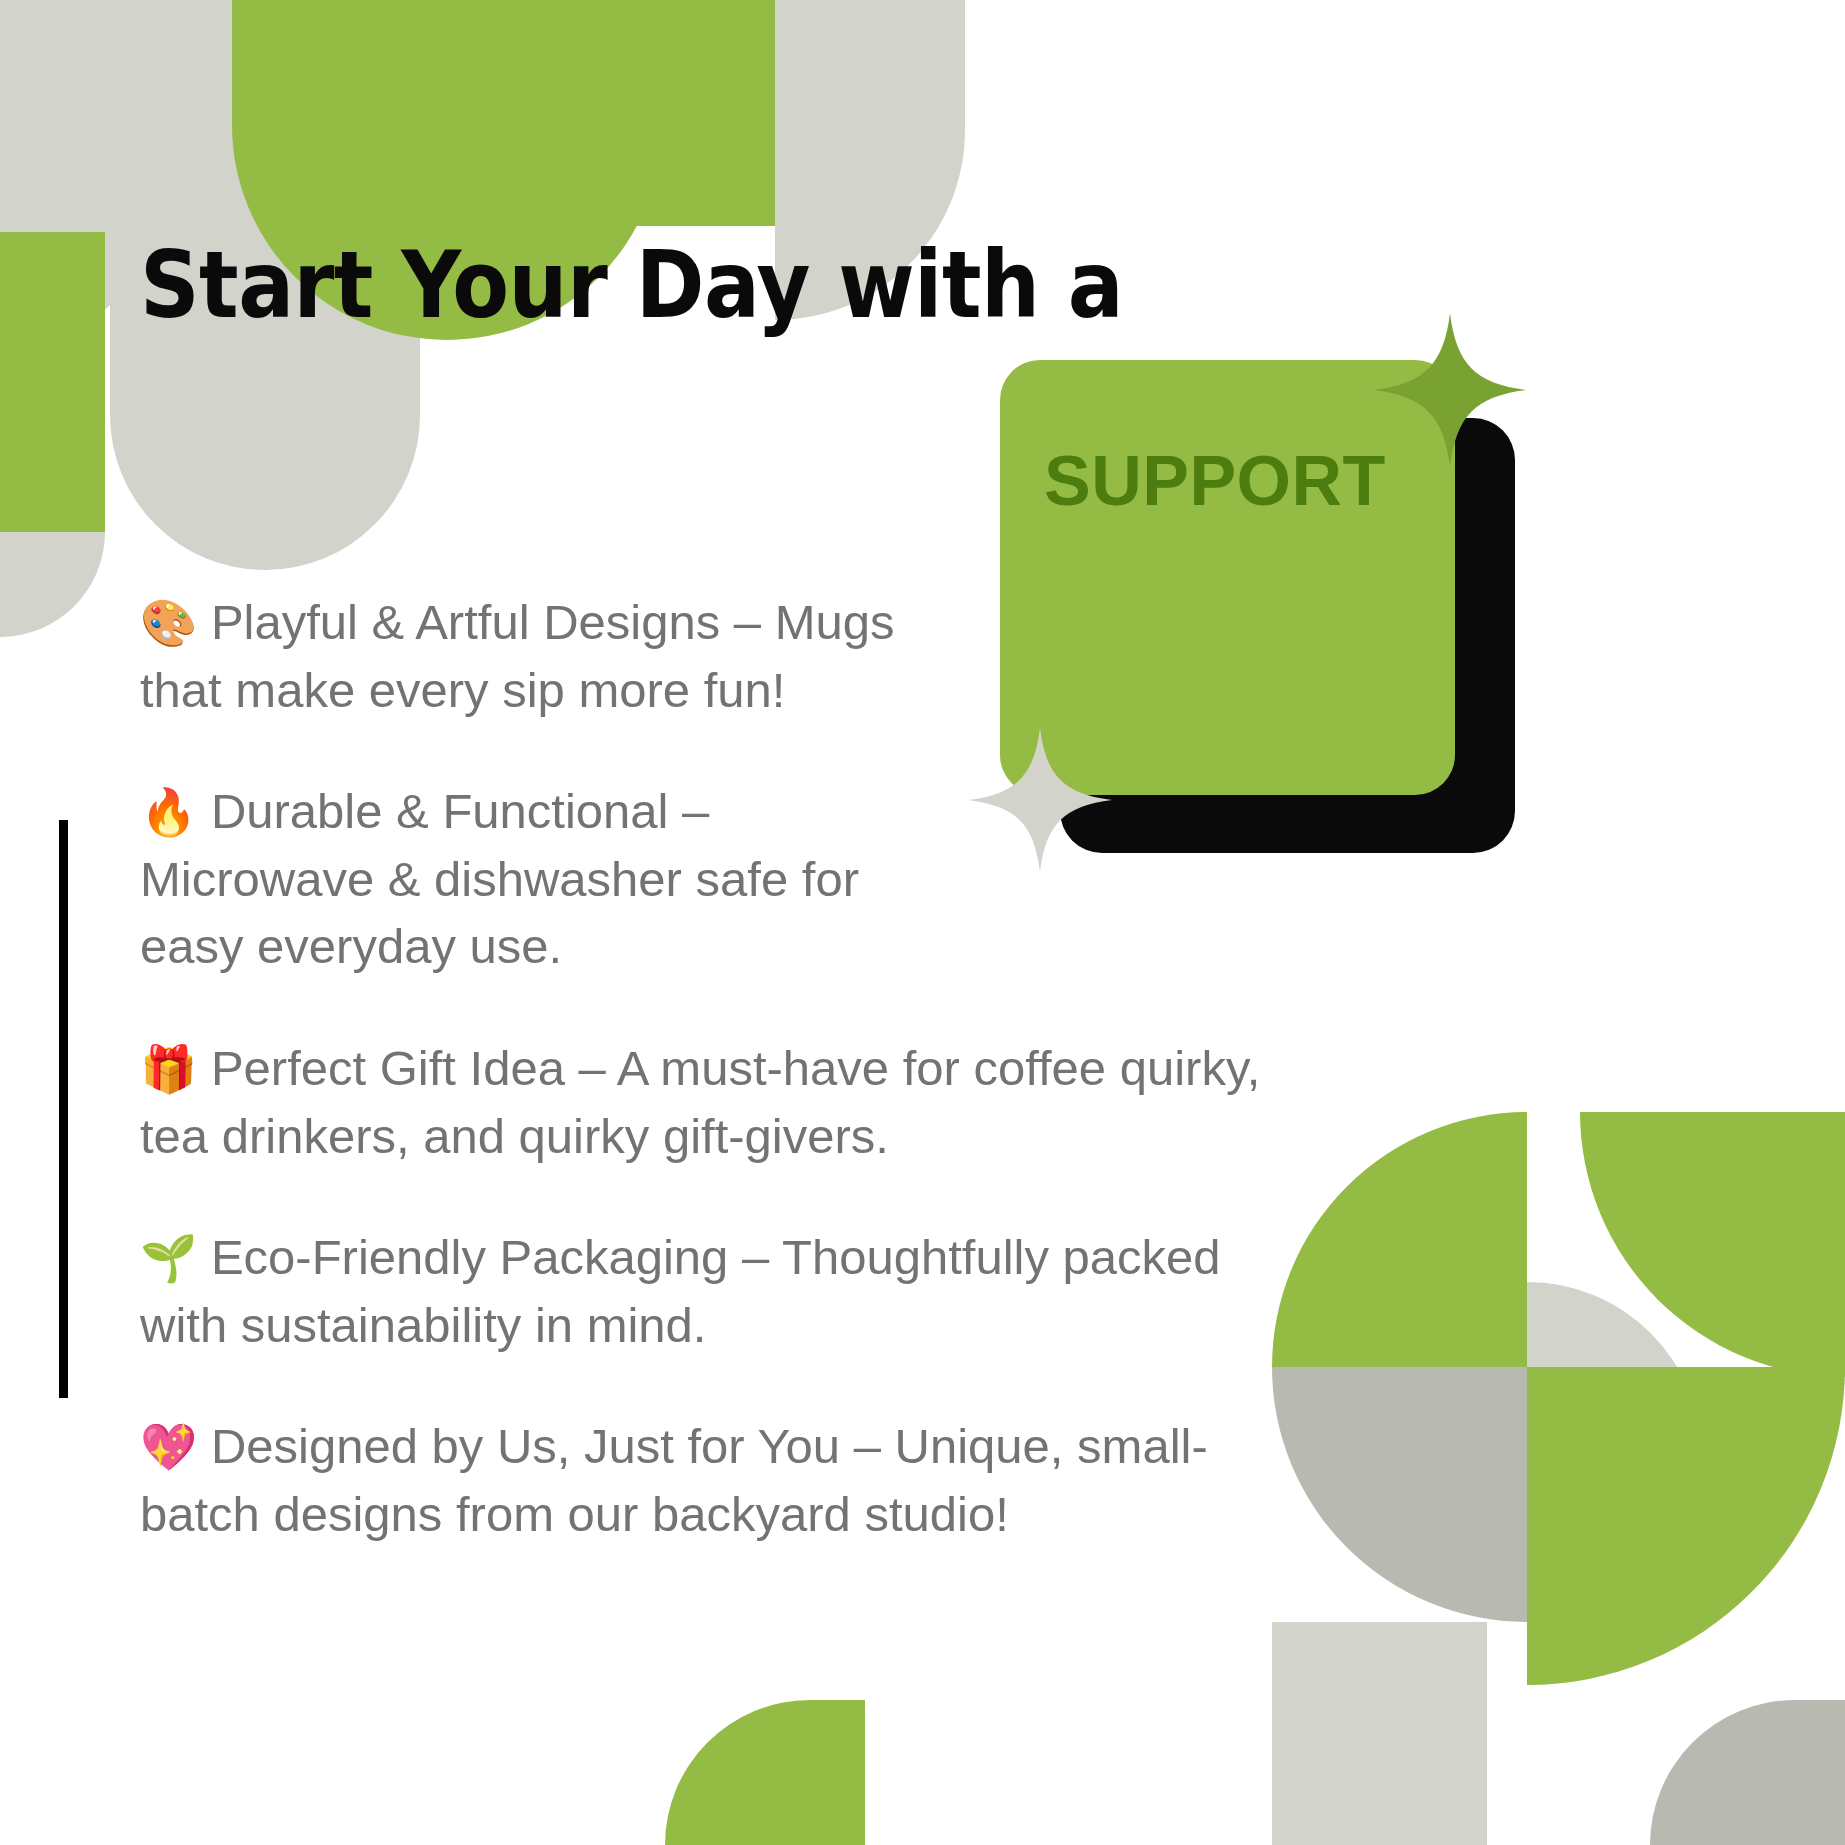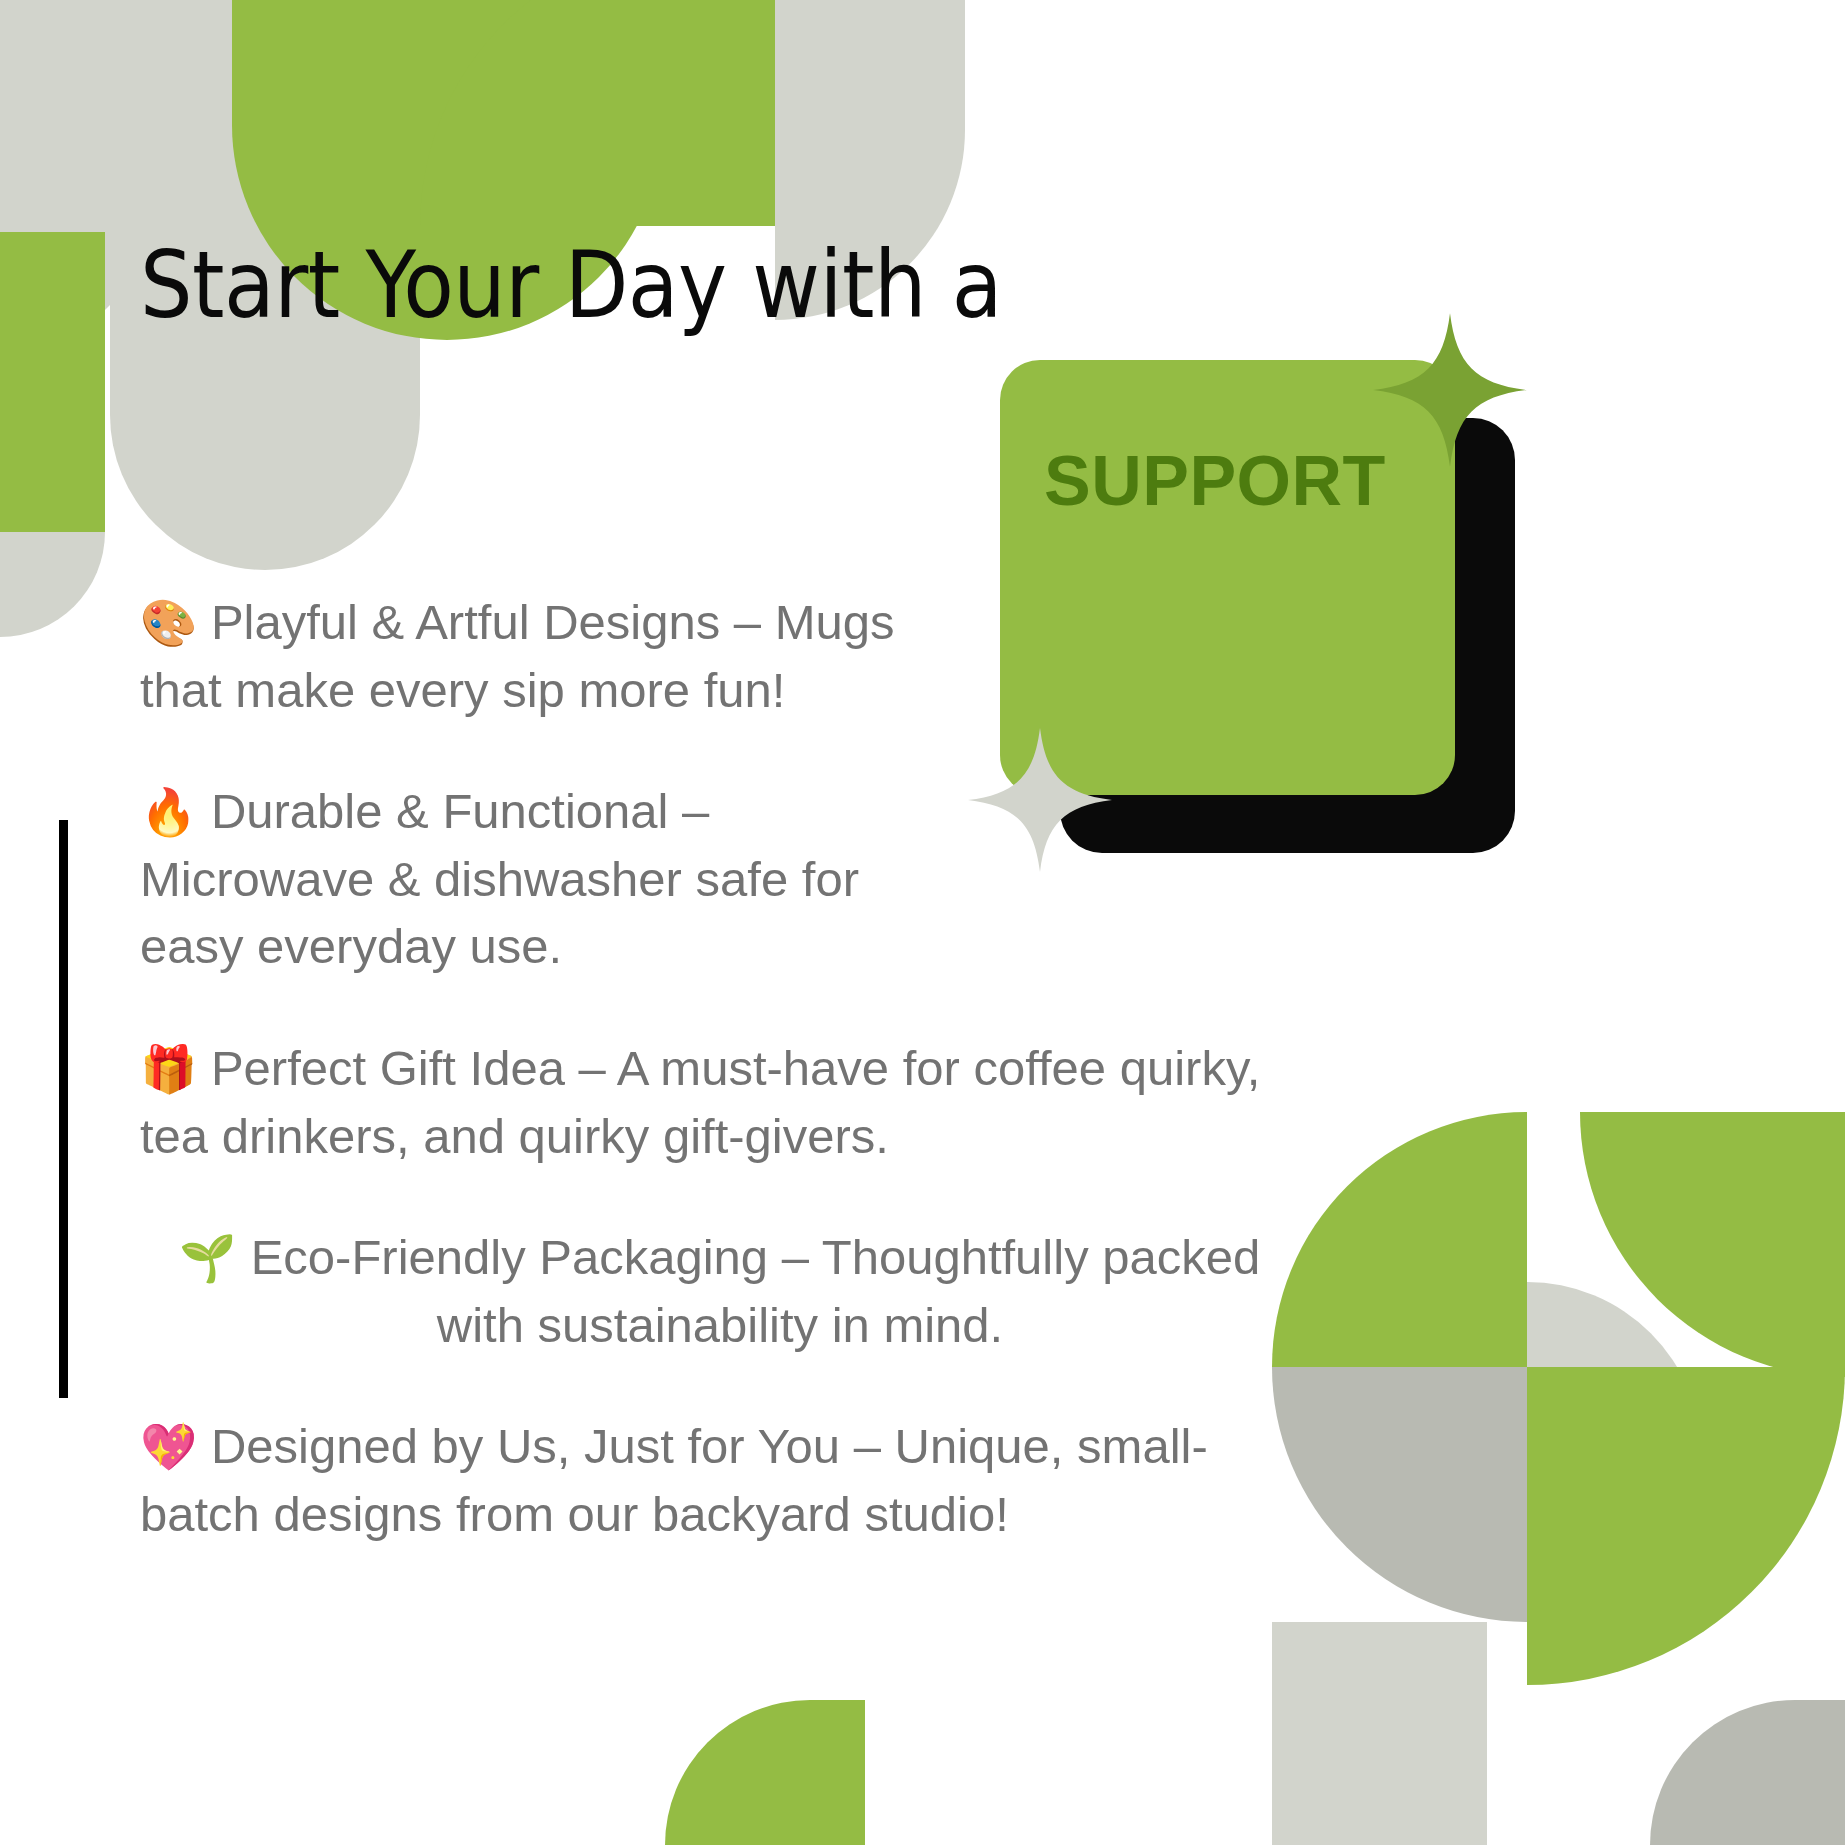--- a/index.html
+++ b/index.html
@@ -36,35 +36,35 @@
 
   
   .v-rule{left:59px;top:820px;width:9px;height:578px;background:#000;}
 
   
   .content{position:absolute;left:0;top:0;width:1845px;height:1845px;}
 
   .headline{
     position:absolute;left:140px;top:232px;width:1060px;
     font-family:"DejaVu Sans Condensed","Liberation Sans Narrow","Liberation Sans",sans-serif;
-    font-weight:normal;font-size:92px;line-height:1.17;color:#0a0a0a;
+    font-weight:bold;font-size:92px;line-height:1.17;color:#0a0a0a;
     letter-spacing:-0.5px;font-stretch:condensed;
   }
 
   .bullets{position:absolute;left:140px;top:540px;width:1330px;}
   .bullet{
     font-family:"Liberation Sans",sans-serif;
     font-size:49px;line-height:1.38;color:#737373;margin-bottom:54px;
     font-stretch:semi-condensed;
   }
   .bullet .emo{font-size:46px;}
   .b1{width:790px;}
   .b2{width:790px;}
   .b3{width:1130px;}
-  .b4{width:1160px;text-align:center;}
+  .b4{width:1160px;}
   .b5{width:1130px;}
 
   
   .badge-wrap{position:absolute;left:1000px;top:360px;width:520px;height:500px;}
   .badge-shadow{
     position:absolute;left:60px;top:58px;width:455px;height:435px;
     background:#0a0a0a;border-radius:42px;
   }
   .badge-card{
     position:absolute;left:0;top:0;width:455px;height:435px;

